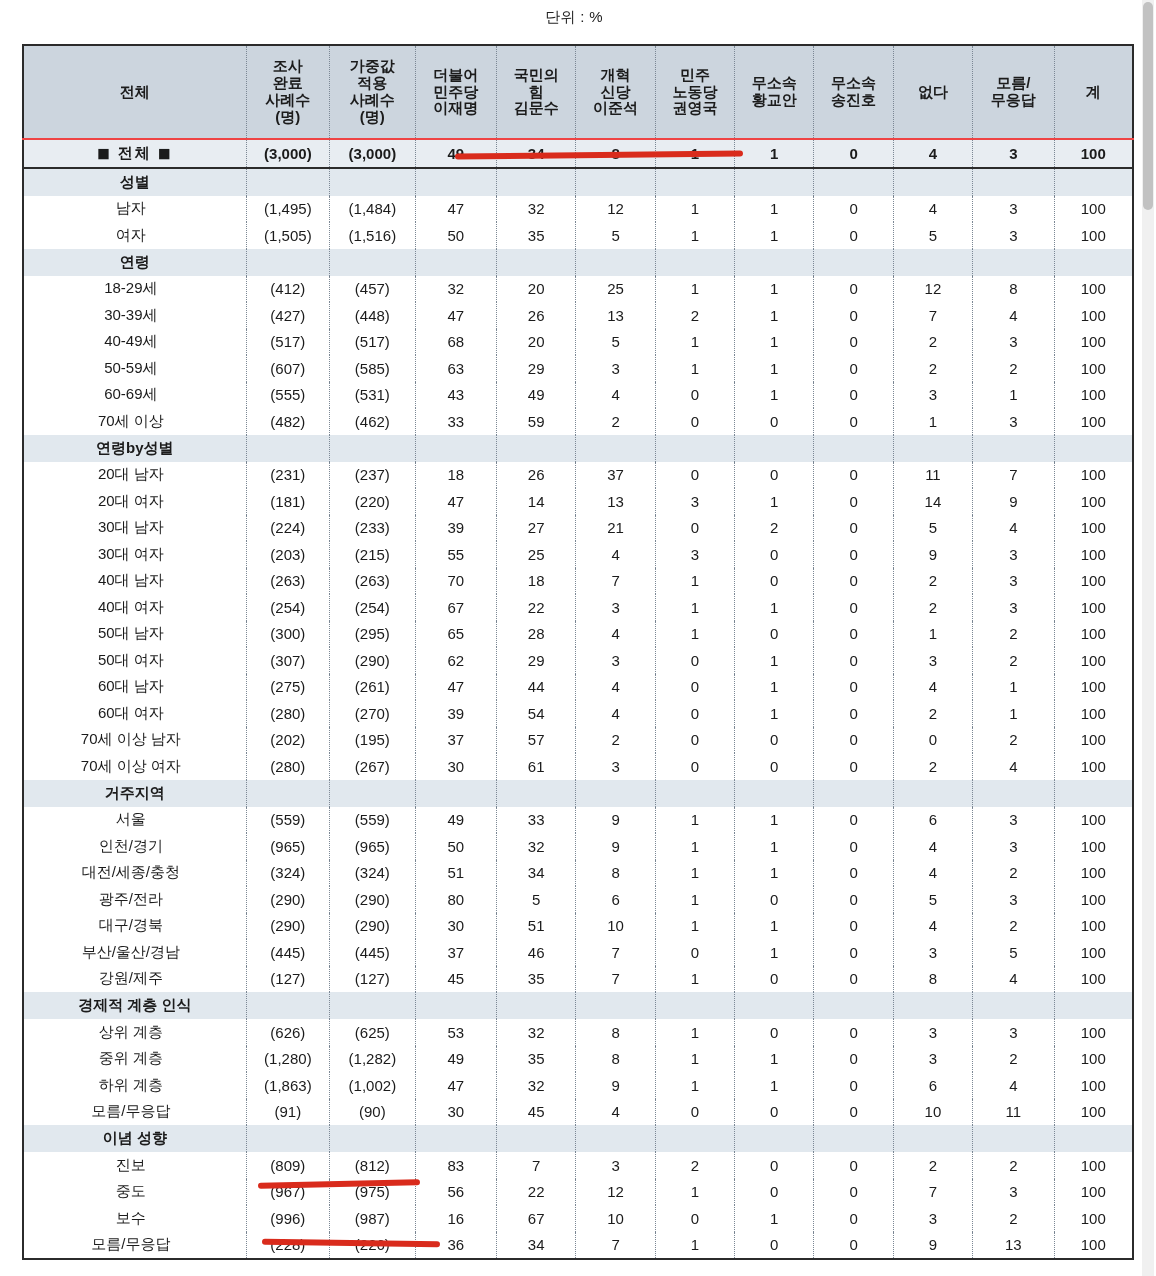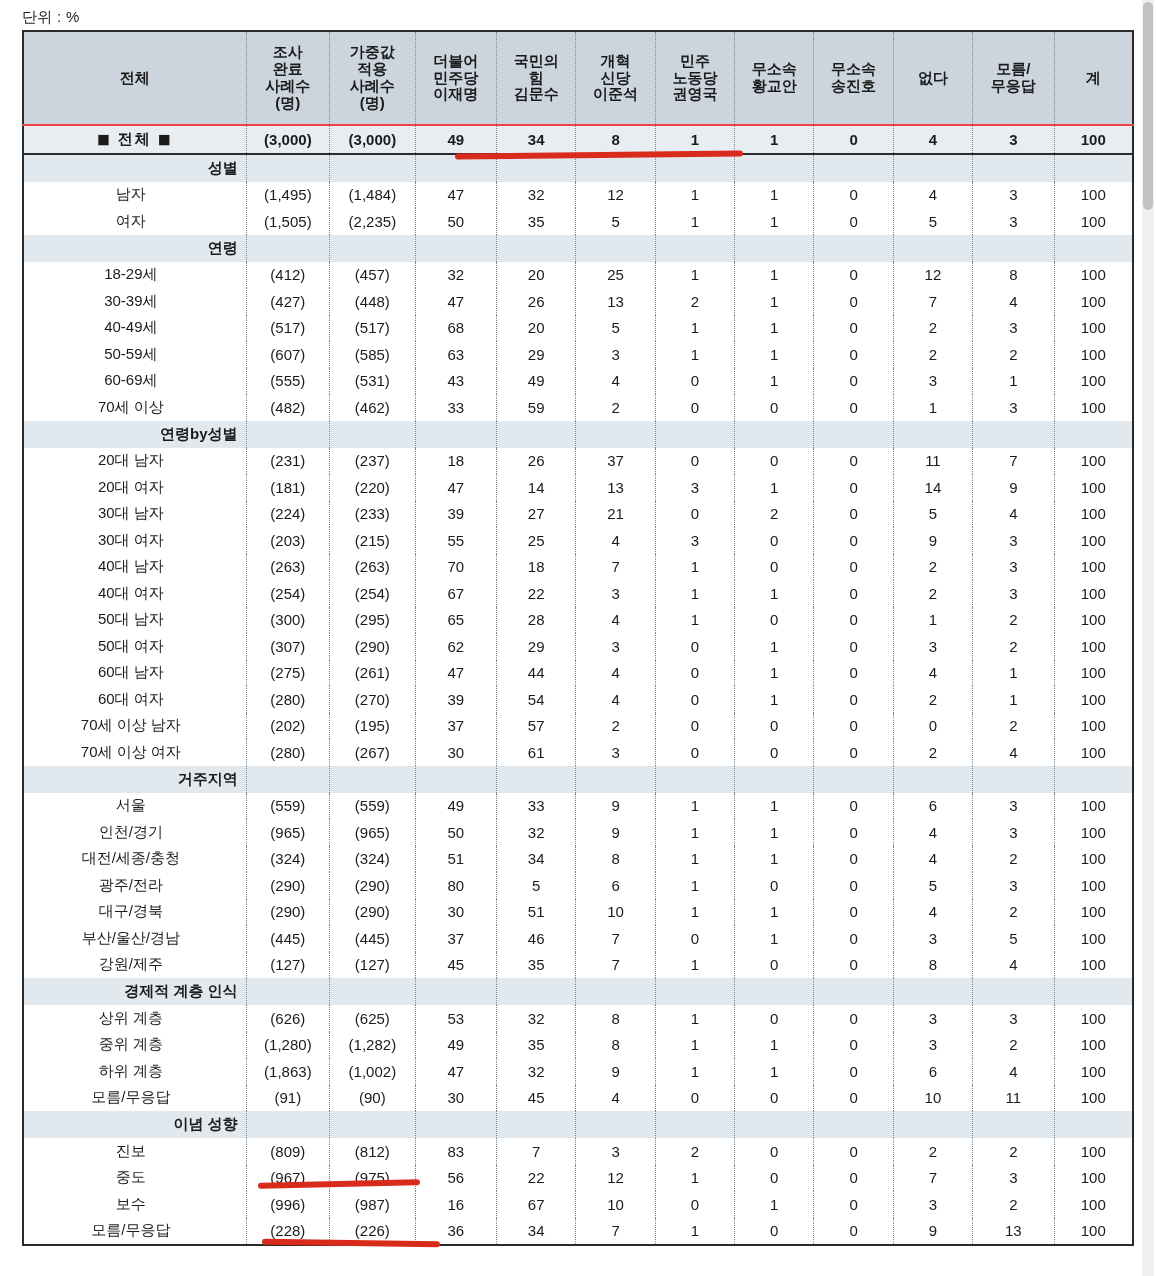--- a/index.html
+++ b/index.html
@@ -19,25 +19,25 @@
     position: relative;
     width: 1156px;
     height: 1276px;
     box-sizing: border-box;
     padding: 0 22px;
   }
   .top-strip {
     height: 8px;
   }
   .unit-line {
-    text-align: left;
+    text-align: center;
     font-size: 15px;
     color: #222;
     padding-right: 8px;
-    padding-bottom: 3px;
+    padding-bottom: 17px;
     letter-spacing: 0.3px;
   }
   table.survey {
     border-collapse: collapse;
     width: 1112px;
     table-layout: fixed;
     font-size: 15px;
   }
   table.survey th, table.survey td {
     border-left: 1px dotted #7b8794;
@@ -82,21 +82,21 @@
     border-right: 2px solid #2b2b2b;
   }
   tbody tr.group-row td {
     background: #e1e8ee;
     font-weight: bold;
     text-align: left;
     padding-left: 8px;
     height: 27px;
   }
   tbody tr.group-row td.first-col {
-    text-align: right;
+    text-align: center;
   }
   tbody tr.last-row td {
     border-bottom: 2px solid #2b2b2b;
   }
   .total-label {
     text-align: center !important;
     padding-right: 0 !important;
     letter-spacing: 2px;
   }
   .scrollbar {
@@ -248,21 +248,21 @@
           <td>1</td>
           <td>1</td>
           <td>0</td>
           <td>4</td>
           <td>3</td>
           <td class="last-col">100</td>
         </tr>
         <tr>
           <td class="first-col">여자</td>
           <td>(1,505)</td>
-          <td>(2,235)</td>
+          <td>(1,516)</td>
           <td>50</td>
           <td>35</td>
           <td>5</td>
           <td>1</td>
           <td>1</td>
           <td>0</td>
           <td>5</td>
           <td>3</td>
           <td class="last-col">100</td>
         </tr>

